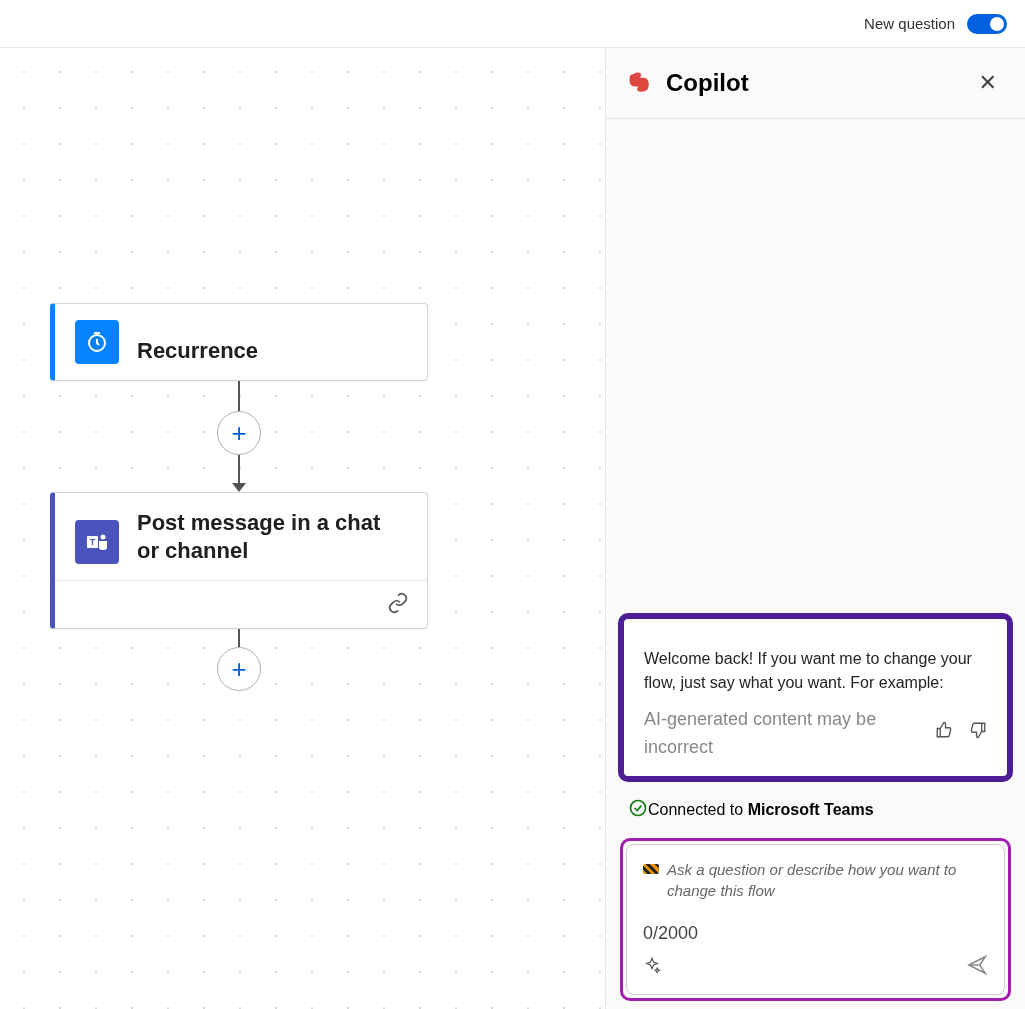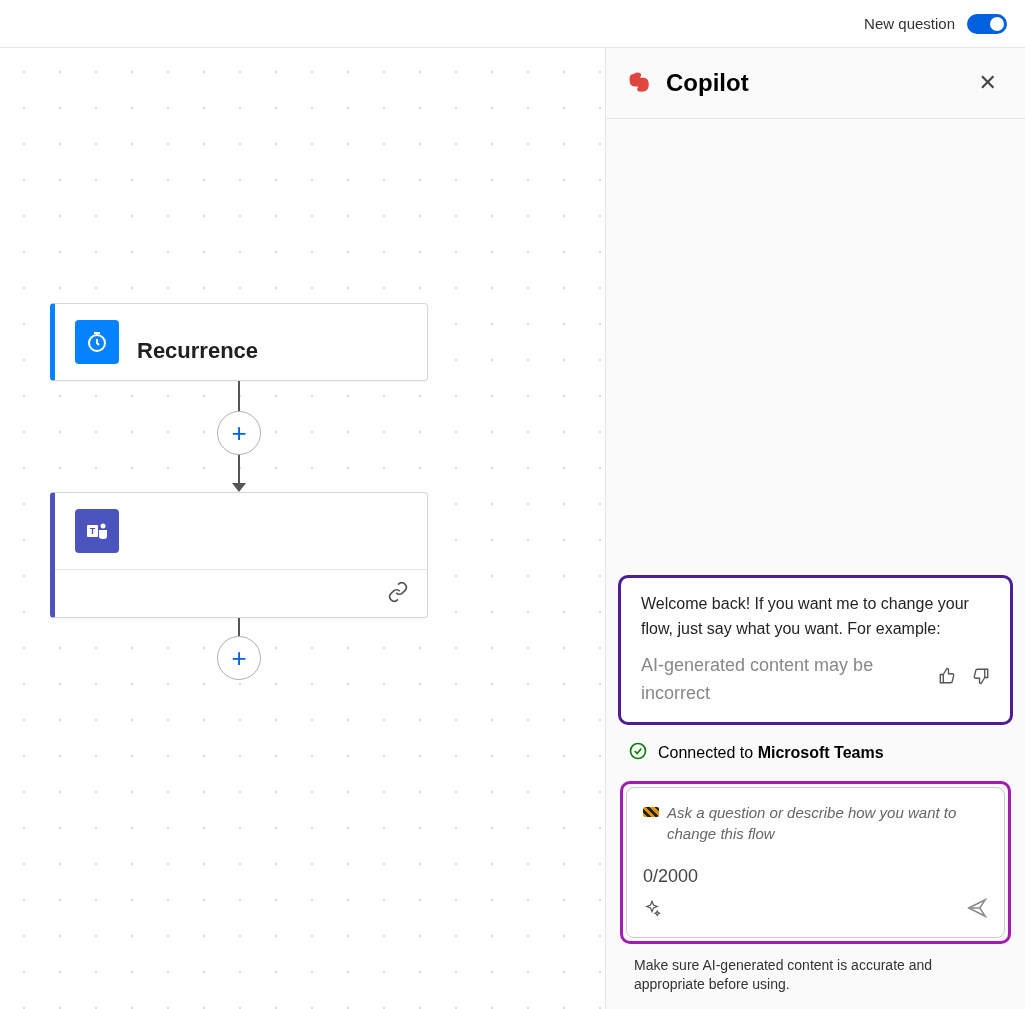--- a/index.html
+++ b/index.html
@@ -137,39 +137,39 @@
     .rp-body {
       flex: 1;
       display: flex;
       flex-direction: column;
       padding: 0 12px;
       overflow: hidden;
     }
     .rp-spacer { flex: 1; }
     .welcome-card {
       background: #fff;
-      border: 3px solid #4c1d95;
+      border: 6px solid #4c1d95;
       border-radius: 10px;
-      padding: 14px 20px 14px 20px;
+      padding: 28px 20px 14px 20px;
       font-size: 16px;
       color: #242424;
       line-height: 1.55;
     }
     .welcome-card p { margin-bottom: 8px; }
     .welcome-card ul { padding-left: 28px; margin: 6px 0 12px 0; }
     .welcome-card li { margin: 2px 0; }
     .card-meta {
       display: flex; align-items: center; justify-content: space-between;
       margin-top: 10px;
     }
     .meta-text { font-size: 18px; color: #888; }
     .thumbs { display: flex; gap: 16px; color: #555; }
     .thumb { cursor: pointer; }
     .connected {
-      display: flex; align-items: center; gap: 10px;
+      display: flex; align-items: center; 
       padding: 16px 10px;
       font-size: 16px;
     }
     .check-circle { color: #107c10; }
     .save-row { display: flex; justify-content: flex-end; padding: 0 4px 8px 0; }
     .save-btn {
       border: 1px solid #b0cef0;
       background: #fff;
       border-radius: 6px;
       padding: 4px 12px;
@@ -243,20 +243,21 @@
       <div class="card card-accent purple">
         <div class="card-body">
           <div class="card-icon purple">
             <svg width="24" height="24" viewBox="0 0 24 24" fill="white">
               <rect x="2" y="6" width="11" height="12" rx="1" fill="white"></rect>
               <text x="7.5" y="15" text-anchor="middle" font-size="9" fill="#4b53bc" font-weight="bold">T</text>
               <circle cx="18" cy="7" r="2.5" fill="white"></circle>
               <path d="M14 11h8v6a3 3 0 0 1-3 3h-2a3 3 0 0 1-3-3z" fill="white"></path>
             </svg>
           </div>
+          <div class="card-title">Post message in a chat or channel</div>
         </div>
         <div class="card-footer">
           <span>
             <svg width="22" height="22" viewBox="0 0 24 24" fill="none" stroke="#555" stroke-width="1.8">
               <path d="M10 13a5 5 0 0 0 7 0l3-3a5 5 0 0 0-7-7l-1 1"></path>
               <path d="M14 11a5 5 0 0 0-7 0l-3 3a5 5 0 0 0 7 7l1-1"></path>
             </svg>
           </span>
         </div>
       </div>
@@ -339,16 +340,15 @@
             <span class="send">
               <svg width="22" height="22" viewBox="0 0 24 24" fill="none" stroke="#888" stroke-width="1.6">
                   <path d="M3 12l18-9-6 9 6 9z"></path>
                   <path d="M3 12h12"></path>
                 </svg>
             </span>
           </div>
         </div>
       </div>
 
-      <div class="disclaimer">Make sure AI-generated content is accurate and appropriate before using.</div>
     </div>
   </div>
 </div>
 
 </body></html>

